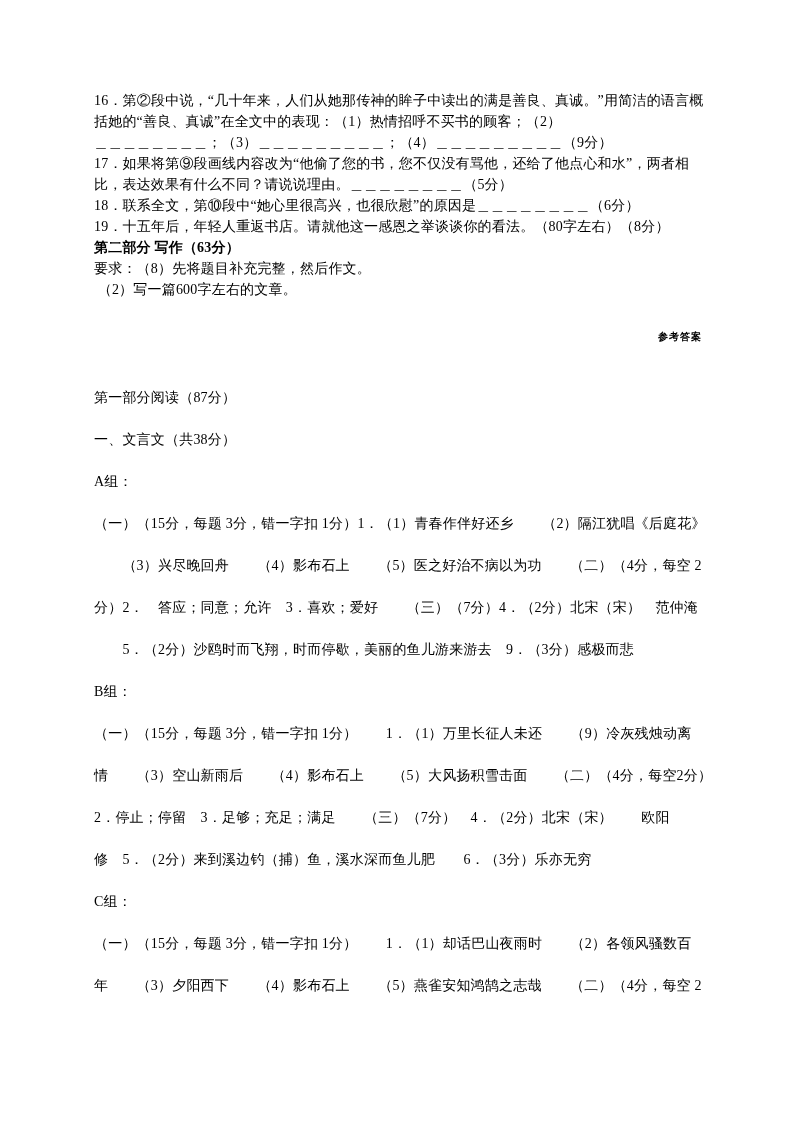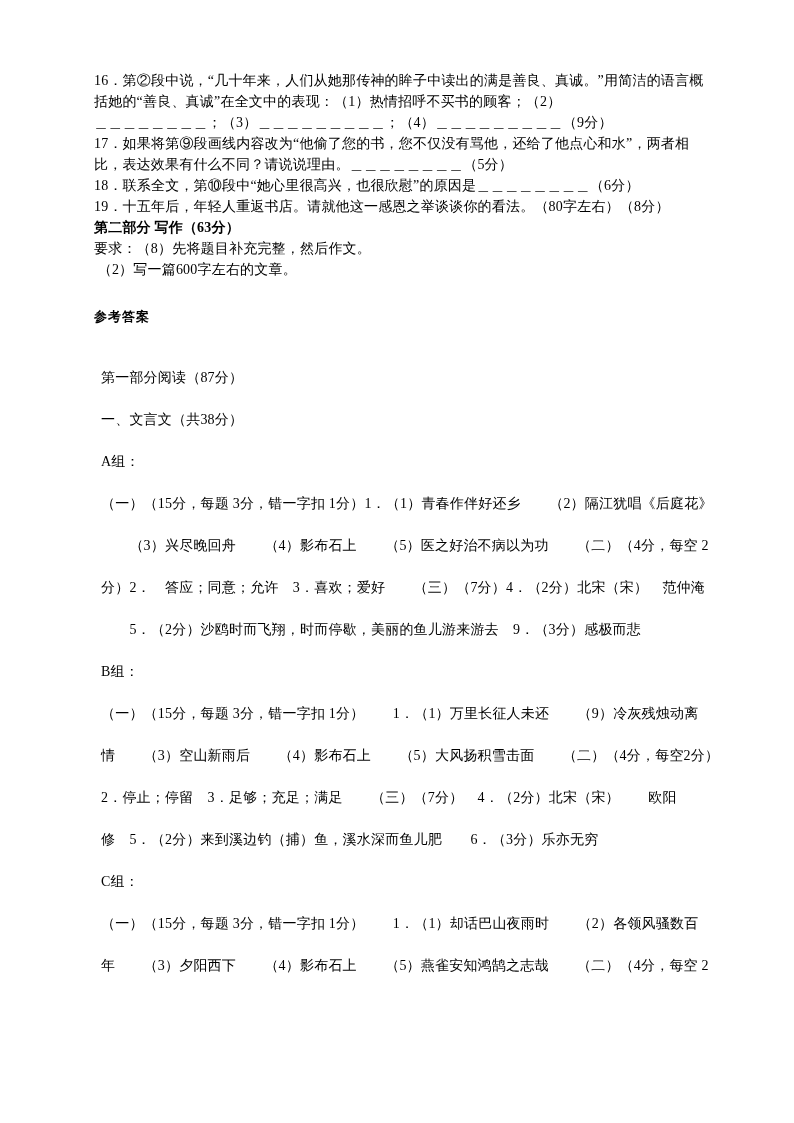--- a/index.html
+++ b/index.html
@@ -8,38 +8,38 @@
     position: relative;
     width: 794px;
     height: 1123px;
     margin: 0 auto;
     background: #ffffff;
     color: #000000;
     font-family: "Liberation Serif", "DejaVu Serif", serif;
     overflow: hidden;
   }
   .content {
-    padding: 70px 92px 0 94px;
+    padding: 90px 92px 0 94px;
   }
   .line {
     font-size: 14px;
     line-height: 21px;
     white-space: pre;
     letter-spacing: 0.2px;
   }
   .bold { font-weight: bold; }
   .answers-heading {
-    font-size: 13px;
+    font-size: 10px;
     font-weight: bold;
-    text-align: left;
+    text-align: right;
     line-height: 21px;
     margin-top: 26px;
     letter-spacing: 1px;
   }
-  .ans-section { margin-top: 30px; margin-left: 7px; }
+  .ans-section { margin-top: 30px; }
   .ans-line {
     font-size: 14px;
     height: 42px;
     line-height: 42px;
     white-space: pre;
     letter-spacing: 0.2px;
   }
 </style>
 </head>
 <body>

